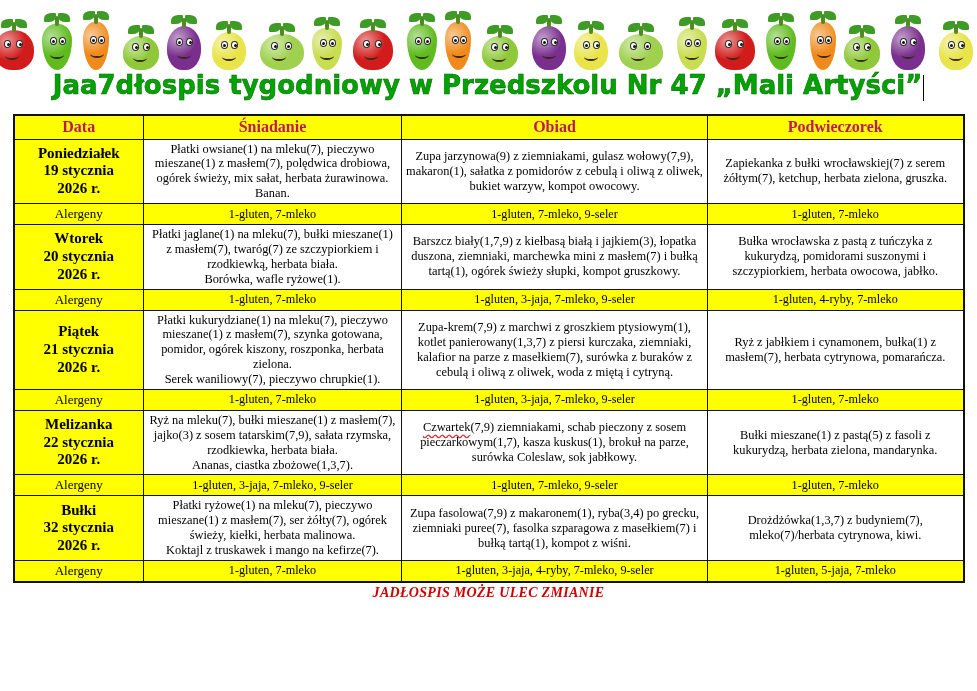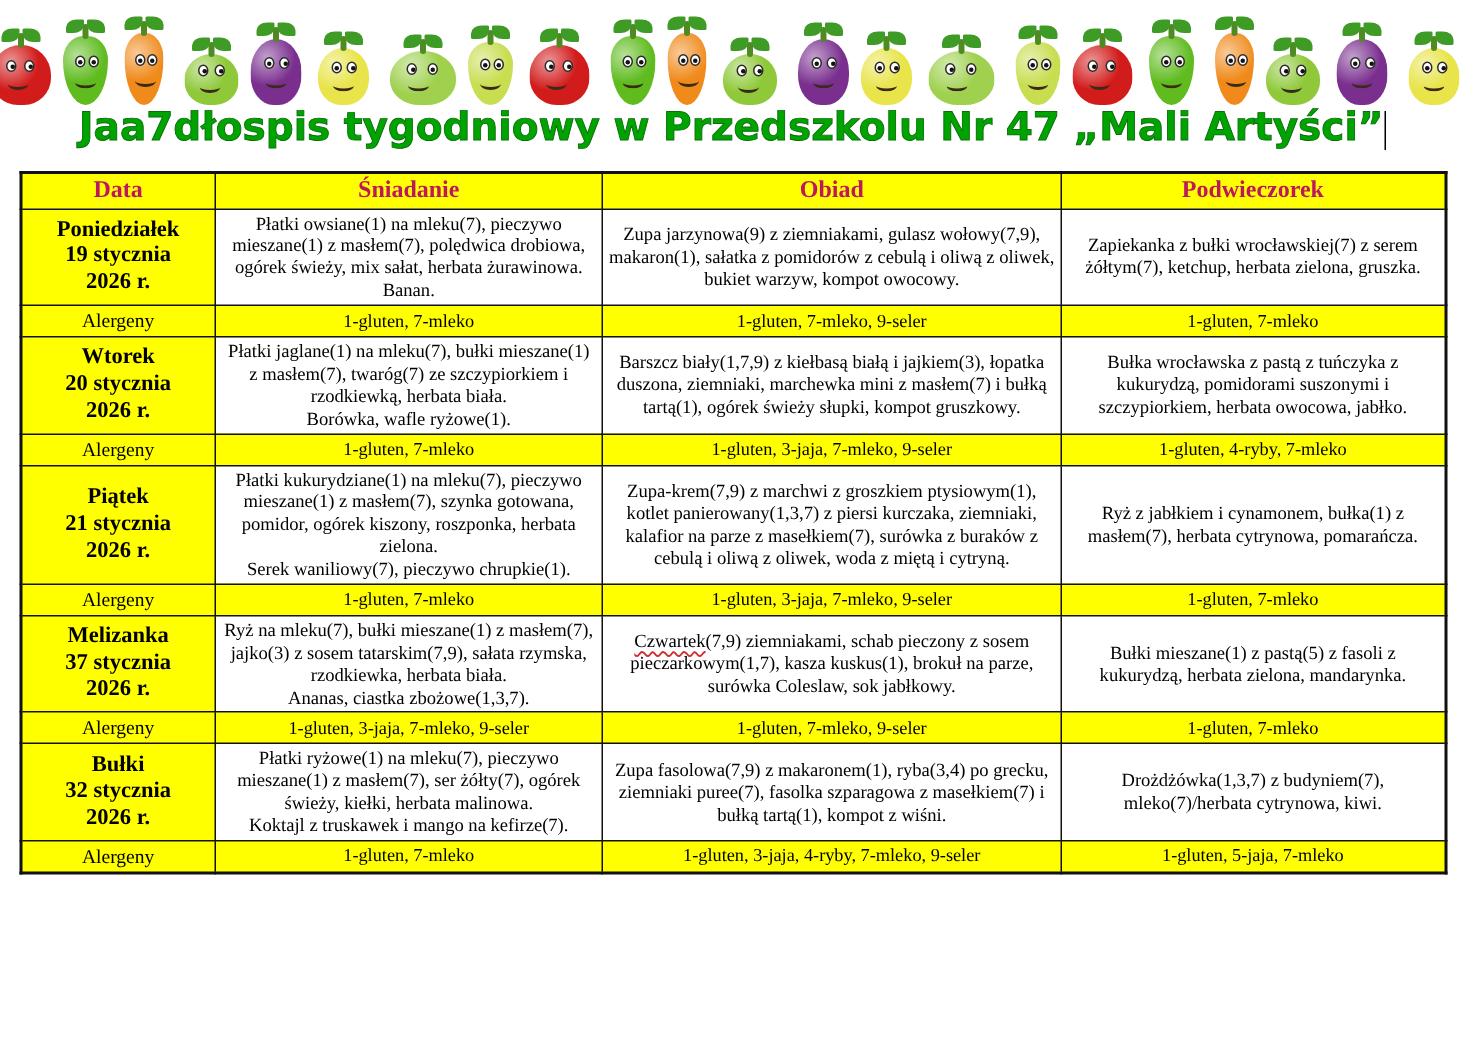--- a/index.html
+++ b/index.html
@@ -436,21 +436,21 @@
         </tr>
         <tr class="allergen">
           <td class="alabel">Alergeny</td>
           <td>1-gluten, 7-mleko</td>
           <td>1-gluten, 3-jaja, 7-mleko, 9-seler</td>
           <td>1-gluten, 7-mleko</td>
         </tr>
         <tr>
           <td class="day">
             <span class="dname">Melizanka</span>
-            <span class="dname">37 stycznia</span>
+            <span class="dname">22 stycznia</span>
             <span class="dname">2026 r.</span>
           </td>
           <td class="meal">Ryż na mleku(7), bułki mieszane(1) z masłem(7), jajko(3) z sosem tatarskim(7,9), sałata rzymska, rzodkiewka, herbata biała.<br>Ananas, ciastka zbożowe(1,3,7).</td>
           <td class="meal"><span class="wavy">Czwartek</span>(7,9) ziemniakami, schab pieczony z sosem pieczarkowym(1,7), kasza kuskus(1), brokuł na parze, surówka Coleslaw, sok jabłkowy.</td>
           <td class="meal">Bułki mieszane(1) z pastą(5) z fasoli z kukurydzą, herbata zielona, mandarynka.</td>
         </tr>
         <tr class="allergen">
           <td class="alabel">Alergeny</td>
           <td>1-gluten, 3-jaja, 7-mleko, 9-seler</td>
           <td>1-gluten, 7-mleko, 9-seler</td>
@@ -468,13 +468,14 @@
         </tr>
         <tr class="allergen">
           <td class="alabel">Alergeny</td>
           <td>1-gluten, 7-mleko</td>
           <td>1-gluten, 3-jaja, 4-ryby, 7-mleko, 9-seler</td>
           <td>1-gluten, 5-jaja, 7-mleko</td>
         </tr>
       </tbody>
   </table>
 
+  <div class="footer">JADŁOSPIS MOŻE ULEC ZMIANIE</div>
 </div>
 
 </body></html>

